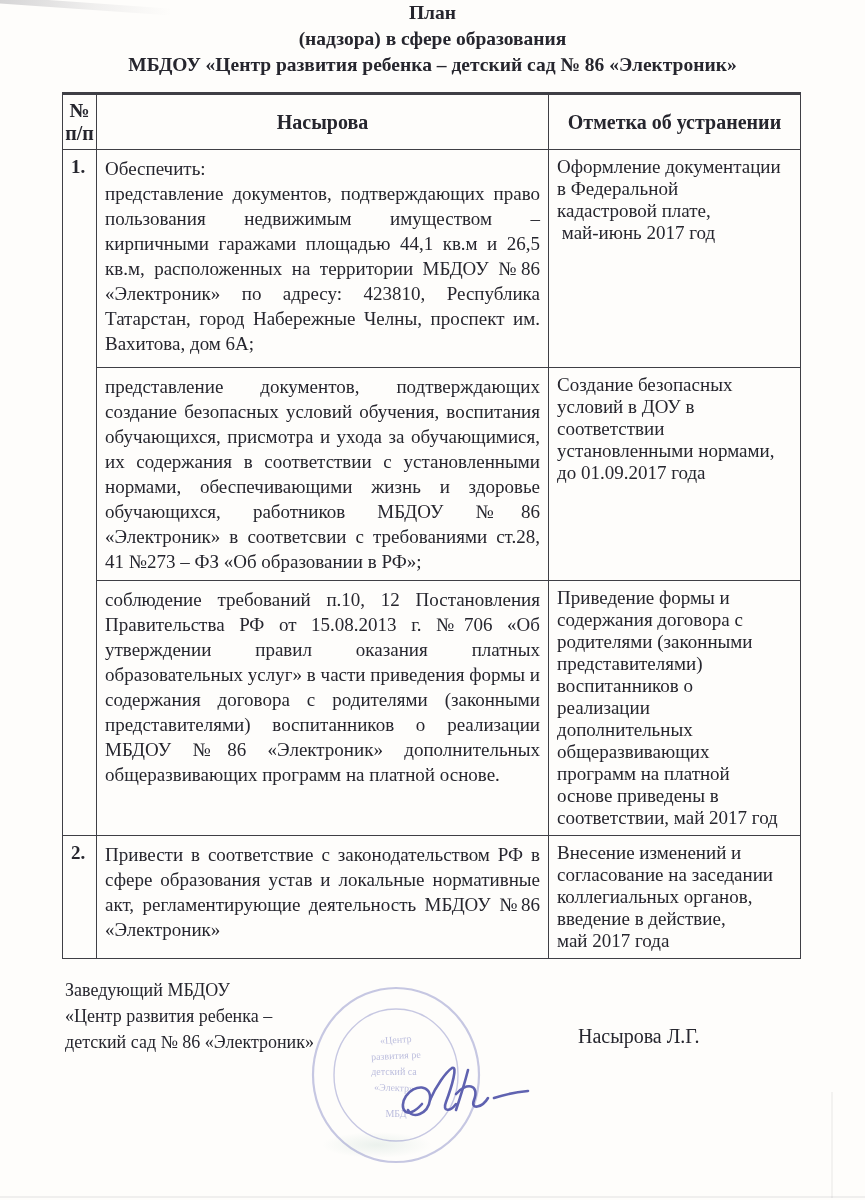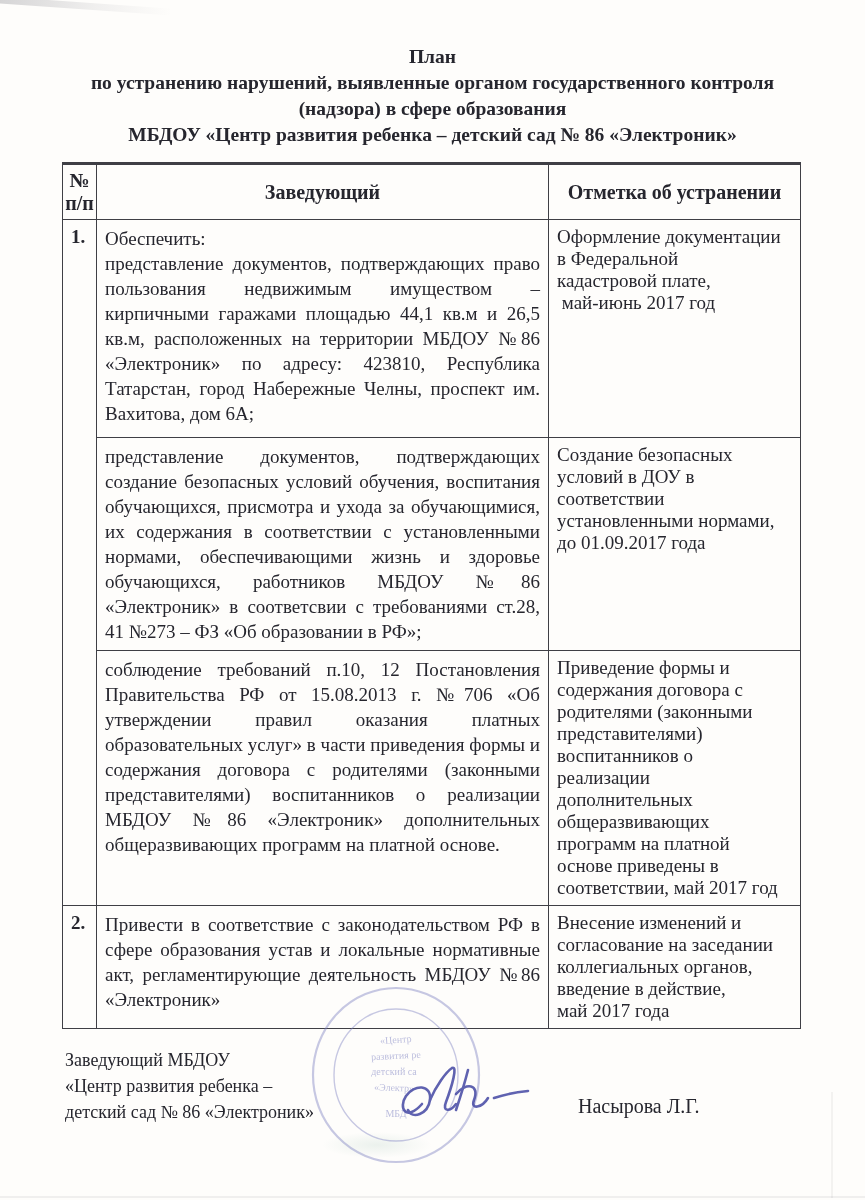--- a/index.html
+++ b/index.html
@@ -20,21 +20,21 @@
     position:absolute;left:-18px;top:2px;width:190px;height:7px;
     background:linear-gradient(90deg,rgba(90,90,100,.28),rgba(120,120,130,.10) 60%,transparent);
     transform:rotate(4deg);border-radius:4px;pointer-events:none;
   }
   .edge-bottom{position:absolute;left:0;bottom:2px;width:100%;height:2px;background:rgba(60,60,70,.07);}
   .edge-right{position:absolute;left:831px;top:1092px;width:2px;height:106px;background:rgba(60,60,70,.06);}
   .smudge{position:absolute;left:322px;top:1132px;width:110px;height:26px;border-radius:50%;
     background:radial-gradient(closest-side,rgba(120,170,150,.14),transparent);}
 
   
-  .title{padding-top:44px;text-align:center;font-weight:bold;font-size:19.5px;line-height:26px;}
+  .title{text-align:center;font-weight:bold;font-size:19.5px;line-height:26px;}
 
   
   table.viol{
     border-collapse:collapse;
     margin:14px 0 0 62px;
     width:738px;
     table-layout:fixed;
     font-size:19px;
   }
   table.viol col.c-num{width:34px;}
@@ -70,36 +70,35 @@
 
 <div class="page">
 
   <div class="streak-top"></div>
   <div class="edge-bottom"></div>
   <div class="edge-right"></div>
   <div class="smudge"></div>
 
   <div class="title">
     <div>План</div>
-    <div>по устранению нарушений, выявленные органом государственного контроля</div>
     <div>(надзора) в сфере образования</div>
     <div>МБДОУ «Центр развития ребенка – детский сад № 86 «Электроник»</div>
   </div>
 
   <table class="viol">
     <colgroup>
         <col class="c-num">
         <col class="c-rem">
         <col class="c-res">
       </colgroup>
     <thead>
       <tr>
         <th class="pre">№
 п/п</th>
-        <th>Заведующий</th>
+        <th>Насырова</th>
         <th>Отметка об устранении</th>
       </tr>
     </thead>
     <tbody>
       <tr class="h-r1a">
         <td class="num" rowspan="3">1.</td>
         <td class="remark">
           <div class="bold">Обеспечить:</div>
           <div class="just">представление документов, подтверждающих право пользования недвижимым имуществом – кирпичными гаражами площадью 44,1 кв.м и 26,5 кв.м, расположенных на территории МБДОУ №86 «Электроник» по адресу: 423810, Республика Татарстан, город  Набережные Челны, проспект им. Вахитова, дом 6А;</div>
         </td>

